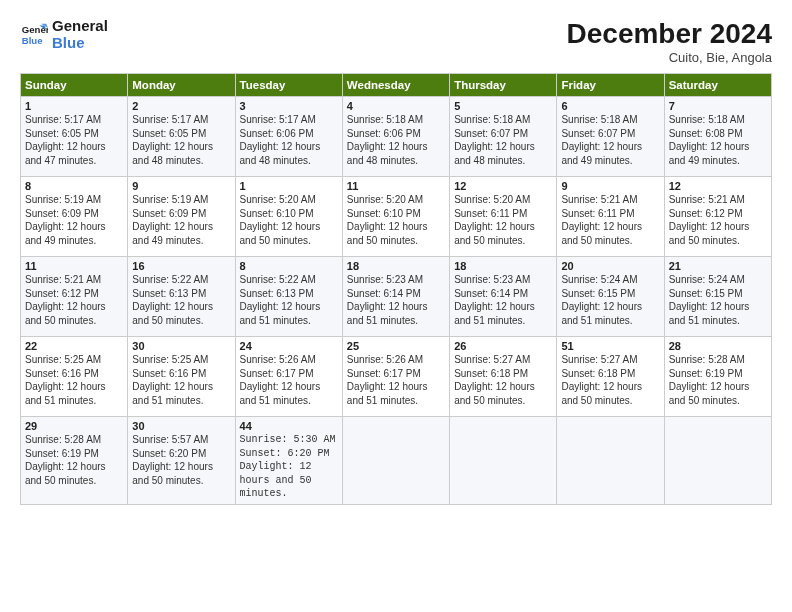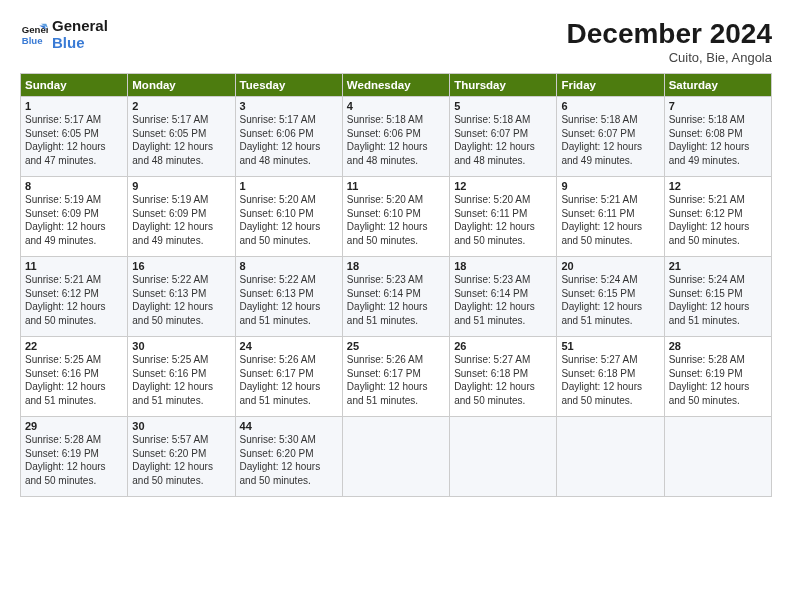--- a/index.html
+++ b/index.html
@@ -318,21 +318,21 @@
 Daylight: 12 hours and 50 minutes.</div>
           </td>
           <td>
             <span class="day-num">30</span>
             <div class="day-info" style="white-space: pre-line;">Sunrise: 5:57 AM
 Sunset: 6:20 PM
 Daylight: 12 hours and 50 minutes.</div>
           </td>
           <td>
             <span class="day-num">44</span>
-            <div class="day-info" style="white-space: pre-line;">Sunrise: 5:30 AM
+            <div class="day-info" style="white-space: pre-line; font-family: Liberation Mono, monospace;">Sunrise: 5:30 AM
 Sunset: 6:20 PM
 Daylight: 12 hours and 50 minutes.</div>
           </td>
           <td class="empty-cell"></td>
           <td class="empty-cell"></td>
           <td class="empty-cell"></td>
           <td class="empty-cell"></td>
         </tr>
       </tbody>
   </table>

